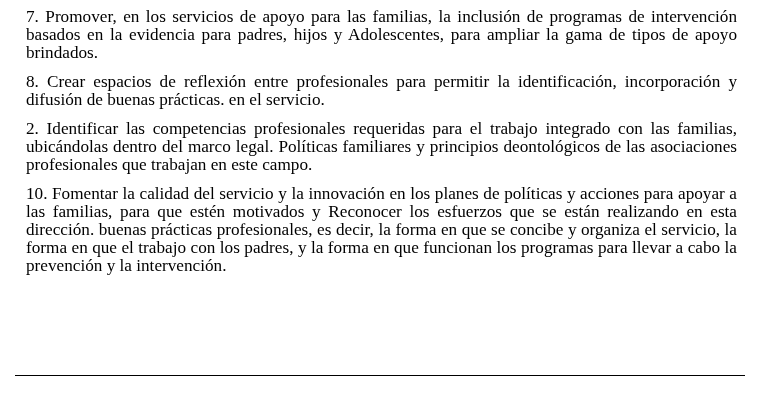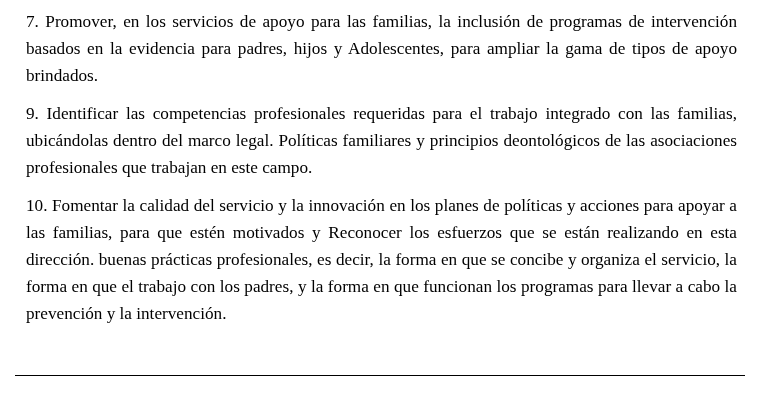--- a/index.html
+++ b/index.html
@@ -16,37 +16,38 @@
       color: #000000;
     }
     .doc {
       position: absolute;
       left: 26px;
       top: 8px;
       width: 711px;
     }
     .para {
       font-size: 17.2px;
-      line-height: 27px;
+      line-height: 18px;
       text-align: justify;
       margin: 0 0 11px 0;
       hyphens: none;
     }
     .para.last { margin-bottom: 16px; }
     .rule {
       position: absolute;
       left: 15px;
       top: 375px;
       width: 730px;
       height: 0;
       border-top: 1.5px solid #000000;
     }
   </style>
 </head>
 <body>
 
 <div class="doc">
   <p class="para">7. Promover, en los servicios de apoyo para las familias, la inclusión de programas de intervención basados en la evidencia para padres, hijos y Adolescentes, para ampliar la gama de tipos de apoyo brindados.</p>
-  <p class="para">9. Identificar las competencias profesionales requeridas para el trabajo integrado con las familias, ubicándolas dentro del marco legal. Políticas familiares y principios deontológicos de las asociaciones profesionales que trabajan en este campo.</p>
+  <p class="para">8. Crear espacios de reflexión entre profesionales para permitir la identificación, incorporación y difusión de buenas prácticas. en el servicio.</p>
+  <p class="para">2. Identificar las competencias profesionales requeridas para el trabajo integrado con las familias, ubicándolas dentro del marco legal. Políticas familiares y principios deontológicos de las asociaciones profesionales que trabajan en este campo.</p>
   <p class="para last">10. Fomentar la calidad del servicio y la innovación en los planes de políticas y acciones para apoyar a las familias, para que estén motivados y Reconocer los esfuerzos que se están realizando en esta dirección. buenas prácticas profesionales, es decir, la forma en que se concibe y organiza el servicio, la forma en que el trabajo con los padres, y la forma en que funcionan los programas para llevar a cabo la prevención y la intervención.</p>
 </div>
 
 <div class="rule"></div>
 
 </body></html>

